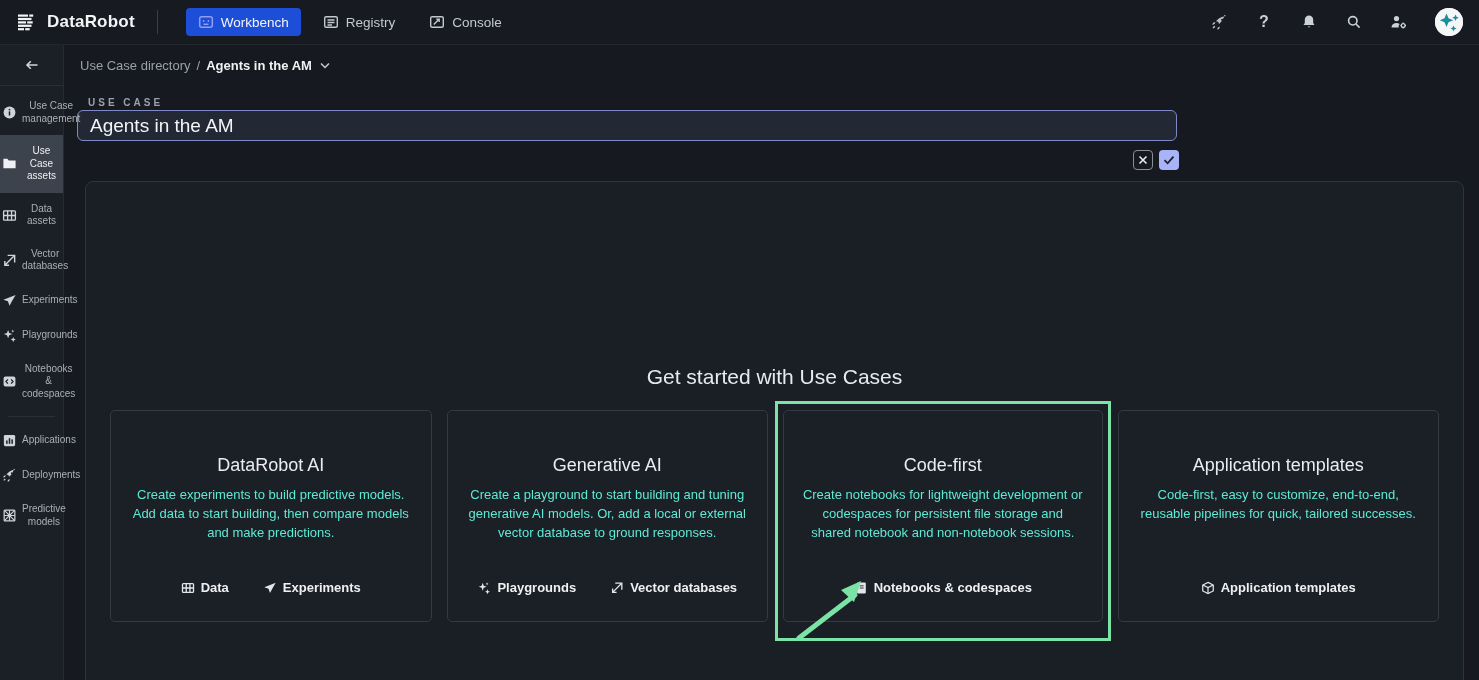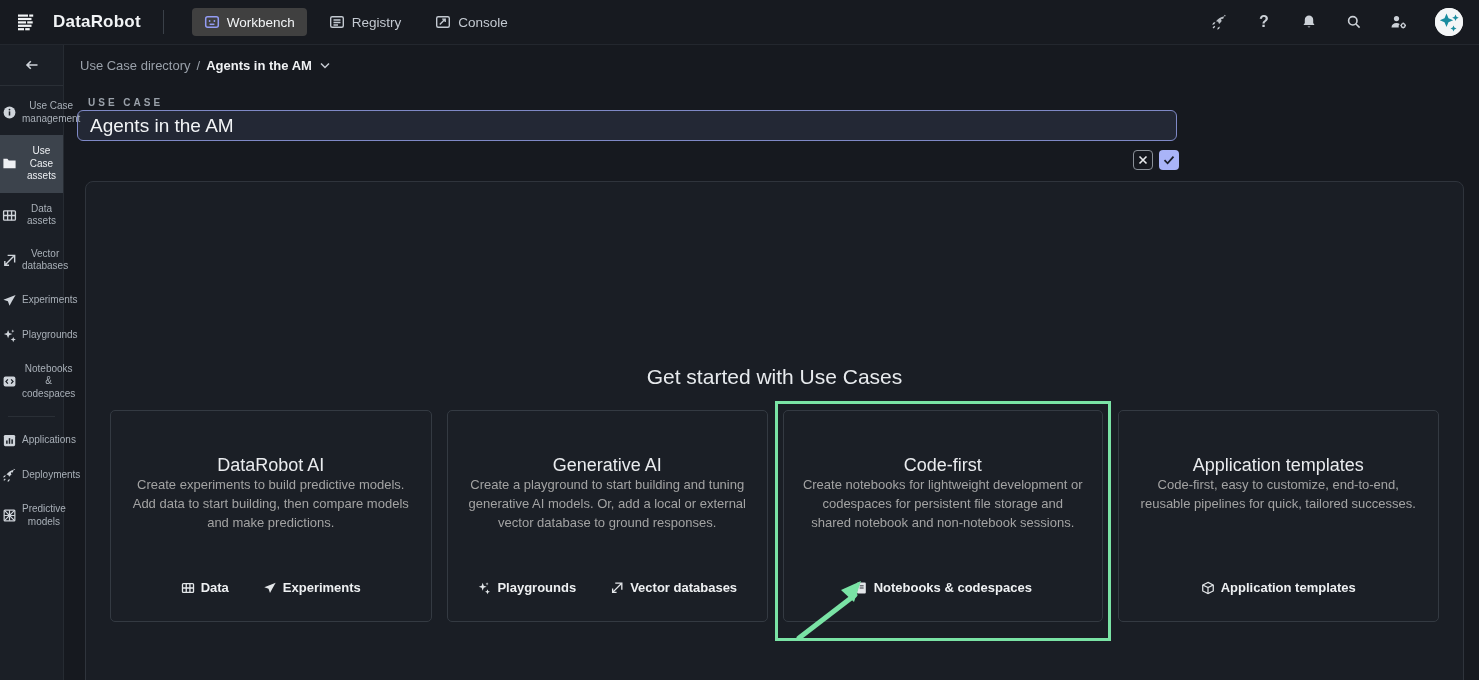--- a/index.html
+++ b/index.html
@@ -11,29 +11,29 @@
     position:relative;
   }
   svg { display:block; }
 
   
   .topbar {
     height:45px; background:#171a20; border-bottom:1px solid #23272e;
     display:flex; align-items:center; padding:0 16px 0 18px;
     position:relative; z-index:5;
   }
-  .brand { display:flex; align-items:center; gap:16px; }
+  .brand { display:flex; align-items:center; gap:10px; }
   .brand-name { font-size:17px; font-weight:700; letter-spacing:.2px; color:#f2f4f6; }
   .topbar-divider { width:1px; height:24px; background:#3a4048; margin:0 28px 0 22px; }
   .nav-tabs { display:flex; align-items:center; gap:10px; }
   .nav-tab {
     display:flex; align-items:center; gap:7px; padding:6px 12px; border-radius:4px;
     font-size:13.5px; color:#c3c9d1; cursor:pointer;
   }
-  .nav-tab.active { background:#404040; color:#f2f4f6;justify-content:flex-end; }
+  .nav-tab.active { background:#1d4ed8; color:#f2f4f6;justify-content:flex-end; }
   .topbar-right { margin-left:auto; display:flex; align-items:center; gap:27px; }
   .tb-icon { width:18px; height:18px; color:#ccd1d7; display:flex; align-items:center; justify-content:center; cursor:pointer; }
   .help-glyph { font-size:16px; font-weight:700; color:#ccd1d7; }
   .avatar {
     width:28px; height:28px; border-radius:50%; background:#f4f6f7;
     display:flex; align-items:center; justify-content:center; cursor:pointer;
   }
 
   
   .sidebar {
@@ -91,22 +91,22 @@
     position:absolute; top:228px; left:24px; right:24px;
     display:flex; gap:15px;
   }
   .card {
     flex:1 1 0; height:212px; border:1px solid #343a42; border-radius:5px;
     background:#1b1f26; display:flex; flex-direction:column; align-items:center;
     position:relative; cursor:pointer;
   }
   .card-title { margin-top:44px; font-size:18px; font-weight:500; color:#eaecef; }
   .card-desc {
-    margin-top:0; padding:0 18px; font-size:13px; line-height:1.45;
-    color:#a3a3a3; text-align:center;
+    margin-top:10px; padding:0 18px; font-size:13px; line-height:1.45;
+    color:#5eead4; text-align:center;
   }
   .card-links { margin-top:auto; margin-bottom:26px; display:flex; gap:34px; align-items:center; }
   .card-link { display:flex; align-items:center; gap:6px; font-size:13px; font-weight:700; color:#eef0f2; cursor:pointer; }
   .card-link svg { color:#e3e6e9; }
 
   .hl-wrap { position:relative; flex:1 1 0; }
   .hl-wrap .card { height:212px; }
   .hl-border {
     position:absolute; inset:-9px -8px -19px -8px;
     border:3px solid #7ae3a5; pointer-events:none; z-index:3;

